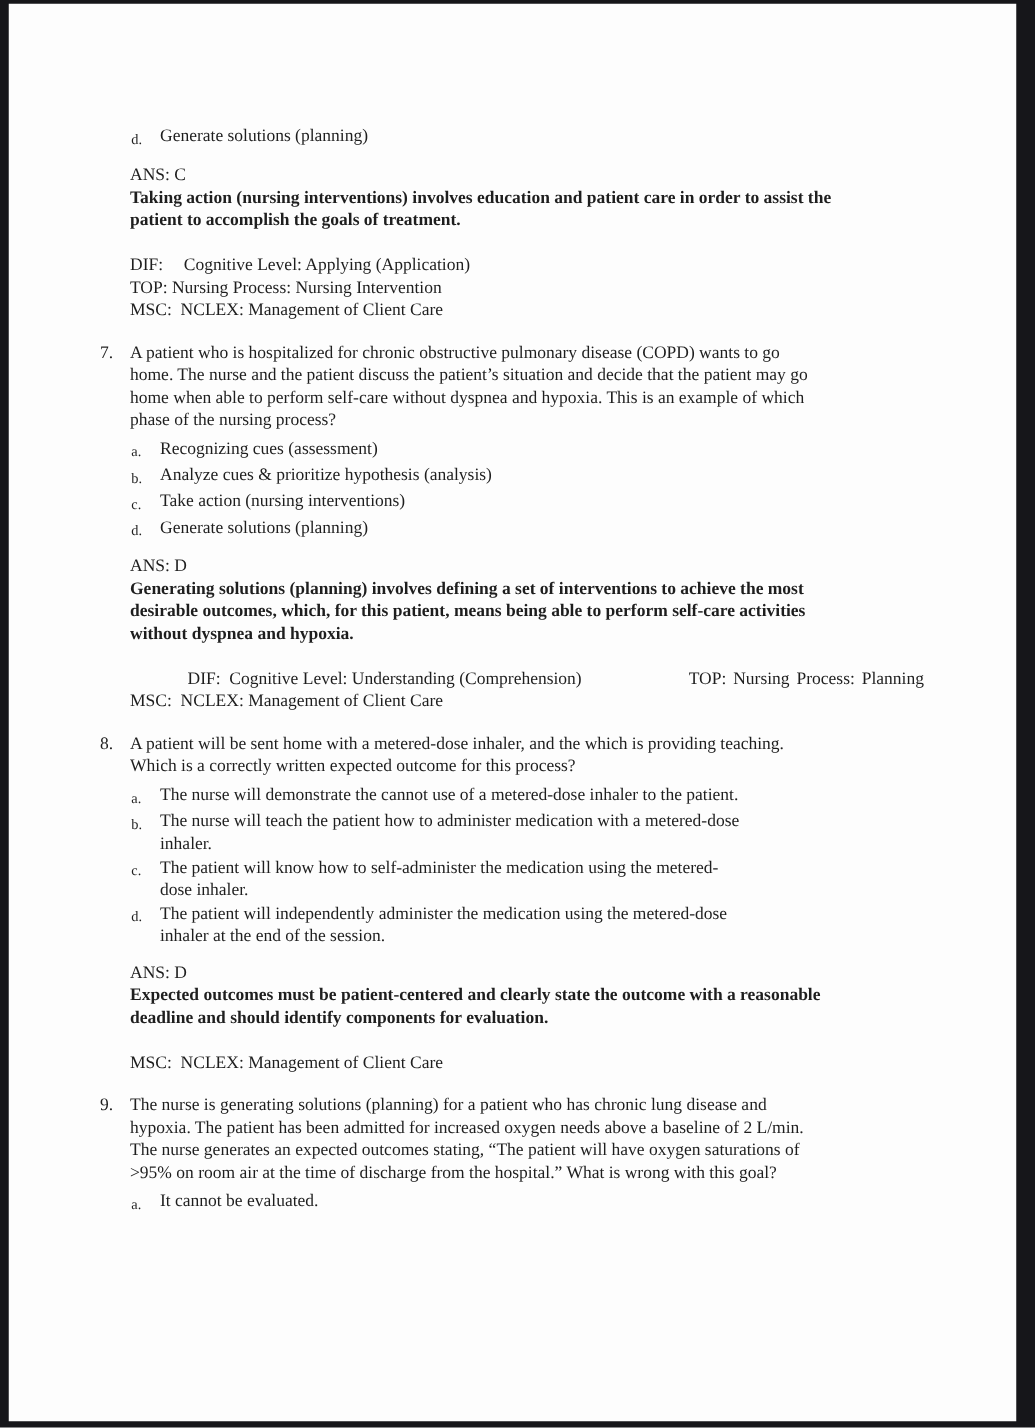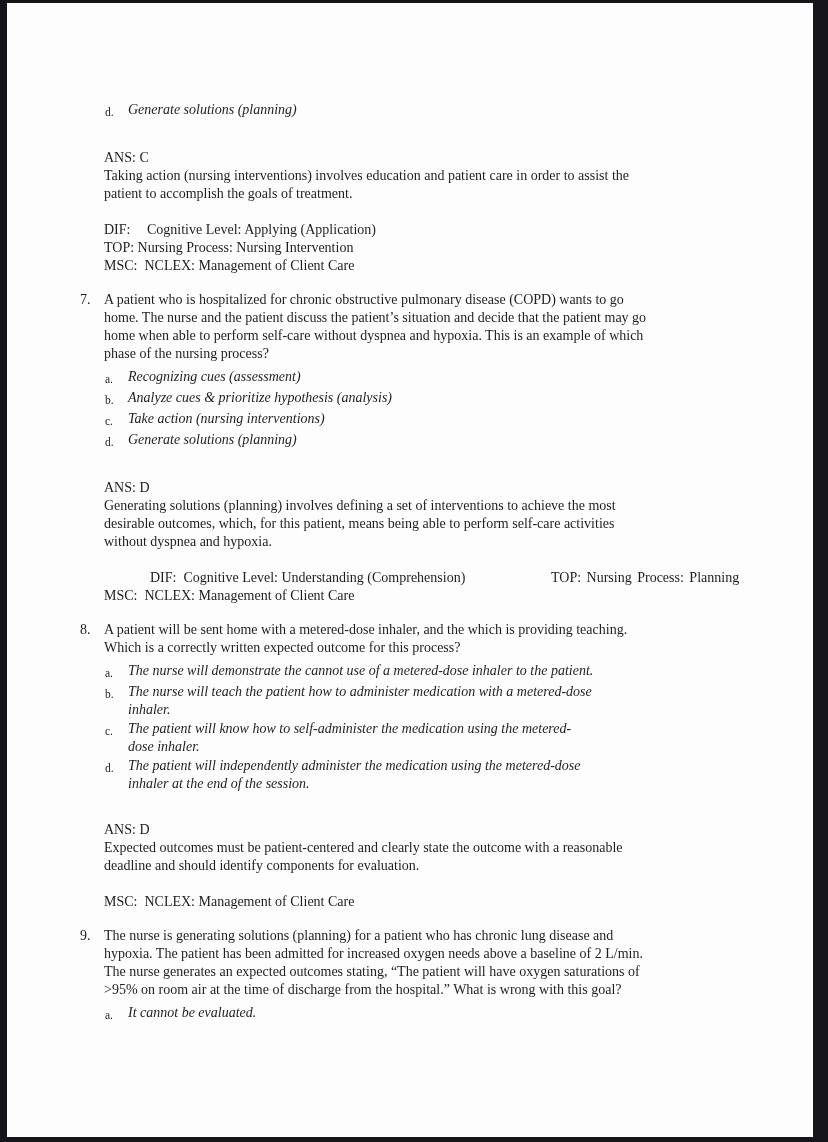--- a/index.html
+++ b/index.html
@@ -16,23 +16,23 @@
     padding:98px 0 0 73px;box-sizing:border-box;
   }
   .pre{white-space:pre-wrap;}
   .tail-section{margin-left:24px;width:660px;}
   .question{display:flex;margin-top:16px;}
   .qnum{width:24px;flex-shrink:0;}
   .qbody{width:660px;}
   .opts{margin-top:5px;}
   .opt-row{display:flex;margin-bottom:1px;padding-left:1px;}
   .opt-letter{width:23px;flex-shrink:0;font-size:11.5px;padding-top:2px;}
-  .opt-text{flex:1;white-space:pre-wrap;font-style:italic;}
-  .ans{margin-top:28px;}
-  .rationale{white-space:pre-wrap;}
+  .opt-text{flex:1;white-space:pre-wrap;}
+  .ans{margin-top:11px;}
+  .rationale{white-space:pre-wrap;font-weight:bold;}
   .meta{margin-top:18px;}
   .meta-row{white-space:pre-wrap;}
   .dif-label{display:inline-block;width:43px;font-family:Liberation Serif, serif;}
   .dif-col{display:inline-block;width:401px;white-space:pre-wrap;vertical-align:top;margin-left:46px;}
   .top-col{white-space:pre-wrap;word-spacing:2px;}
 </style>
 </head>
 <body>
 
 <div class="page">

